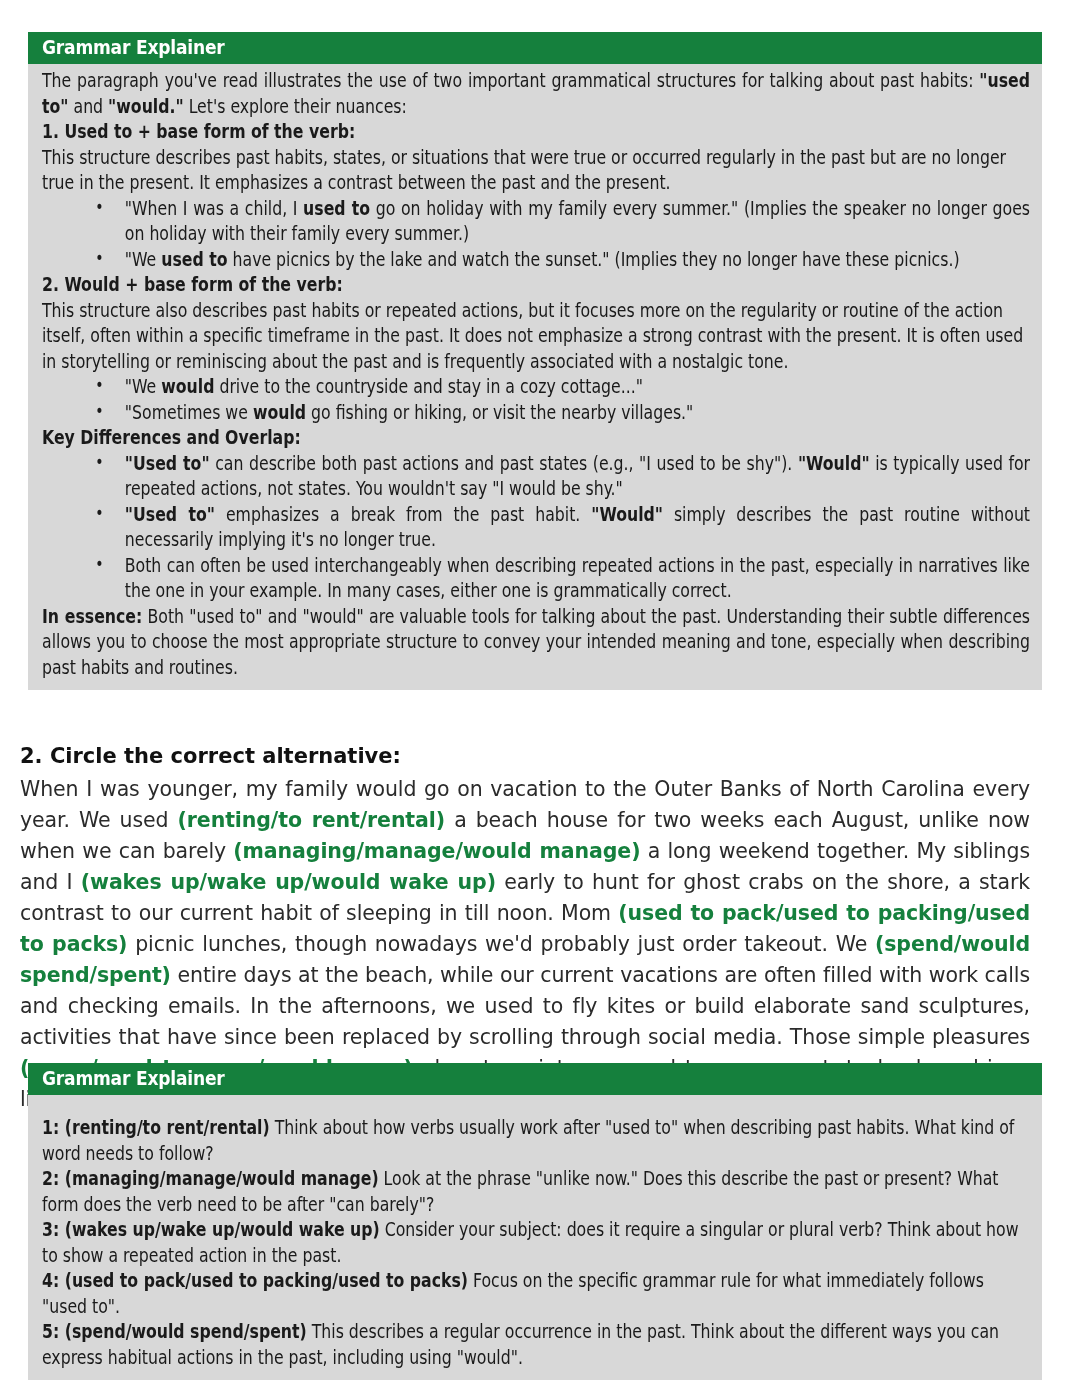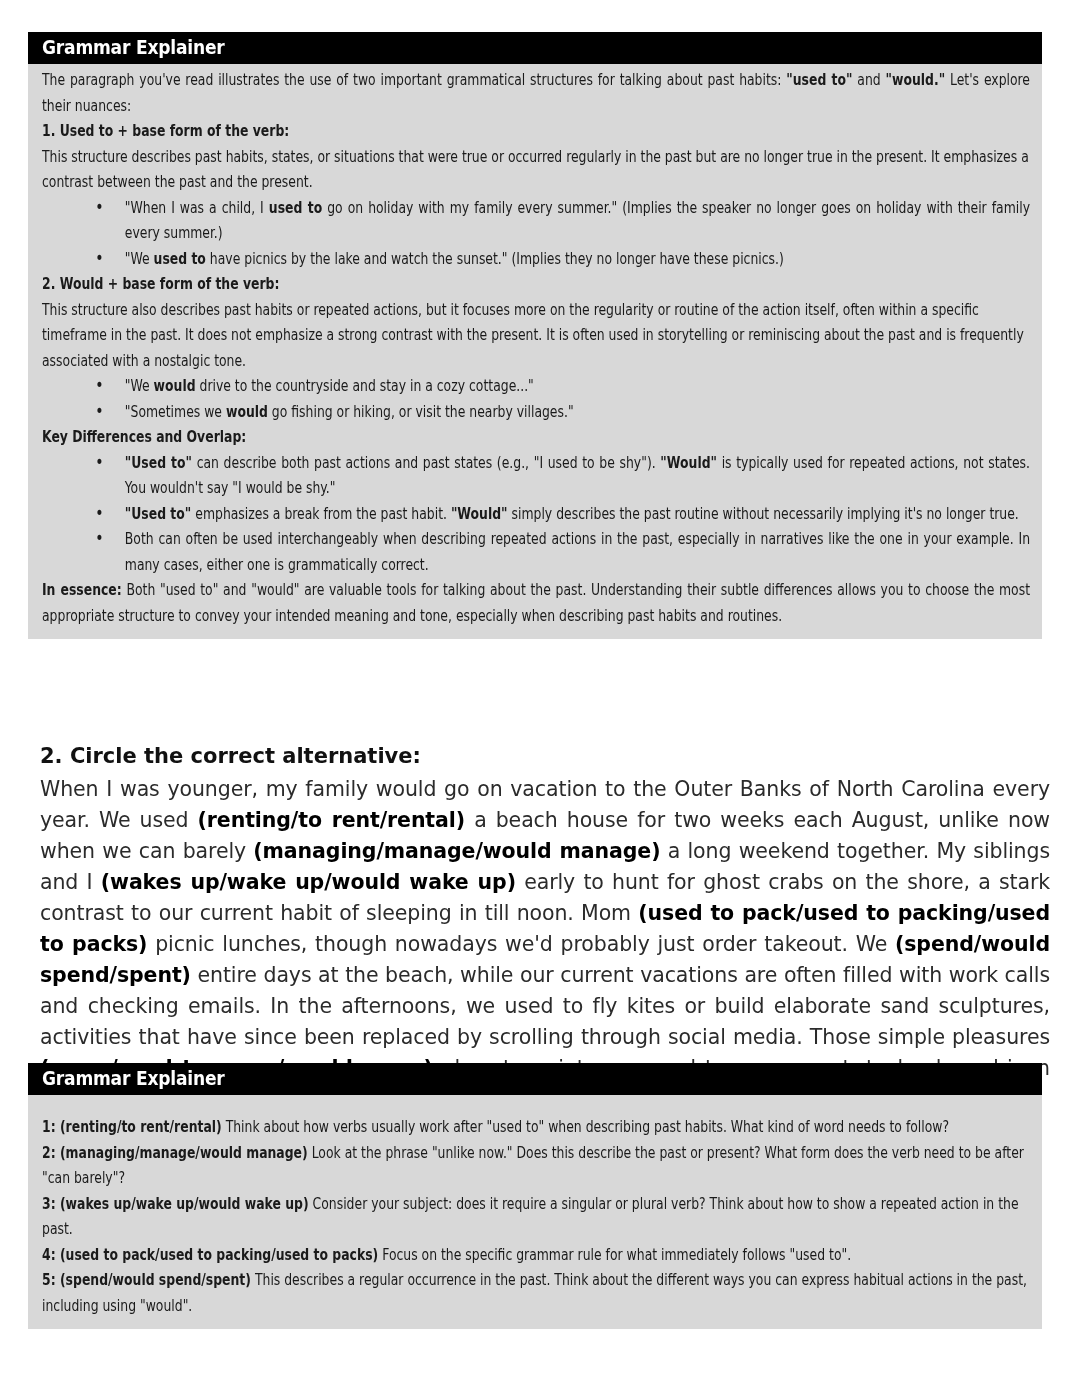--- a/index.html
+++ b/index.html
@@ -24,33 +24,33 @@
   }
 
   
   .panel {
     position: absolute;
     left: 28px;
     width: 1014px;
     background: #d8d8d8;
   }
   .panel-header {
-    background: #000000;
+    background: #15803d;
     color: #ffffff;
     font-weight: bold;
     font-size: 19px;
     line-height: 25px;
     padding: 3px 16px 4px 14px;
     letter-spacing: -0.2px;
     font-family: "DejaVu Sans Condensed", "Liberation Sans Narrow", "Liberation Sans", sans-serif;
     transform-origin: left center;
   }
   .panel-body {
     padding: 4px 12px 10px 14px;
-    font-size: 15px;
+    font-size: 19px;
     line-height: 25.5px;
     color: #1a1a1a;
   }
 
   
   .cond {
     font-family: "Liberation Sans Narrow", "DejaVu Sans Condensed", "Liberation Sans", sans-serif;
     transform: scaleX(0.92);
     transform-origin: left top;
     width: 108.7%;
@@ -87,41 +87,41 @@
     top: -1px;
     font-size: 17px;
   }
   ul.bl > li.nojust { text-align: left; }
 
   b, strong { font-weight: bold; }
 
   
   .exercise {
     position: absolute;
-    left: 40px;
+    left: 20px;
     width: 1010px;
   }
   .ex-title {
     font-family: "DejaVu Sans", sans-serif;
     font-weight: bold;
     font-size: 21px;
     line-height: 28px;
     color: #111111;
     margin: 0 0 4px 0;
   }
   .ex-body {
     font-family: "DejaVu Sans", sans-serif;
     font-size: 20.5px;
     line-height: 31px;
     color: #2b2b2b;
     text-align: justify;
     margin: 0;
     letter-spacing: -0.1px;
   }
-  .ex-body b { color: #000000; font-weight: bold; }
+  .ex-body b { color: #15803d; font-weight: bold; }
 
   
   .nav-item { margin: 0; text-align: left; }
   .nav-item .lead { font-weight: bold; }
 </style>
 </head>
 <body>
 
 <div class="page">
 

